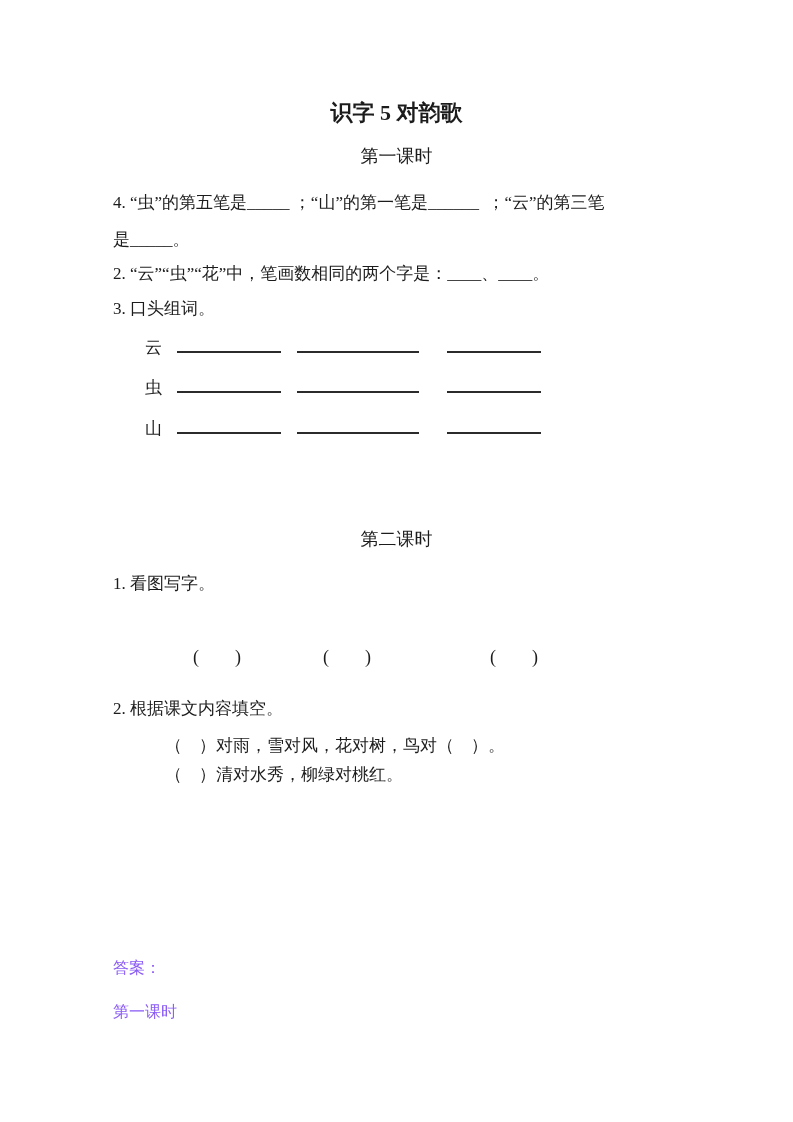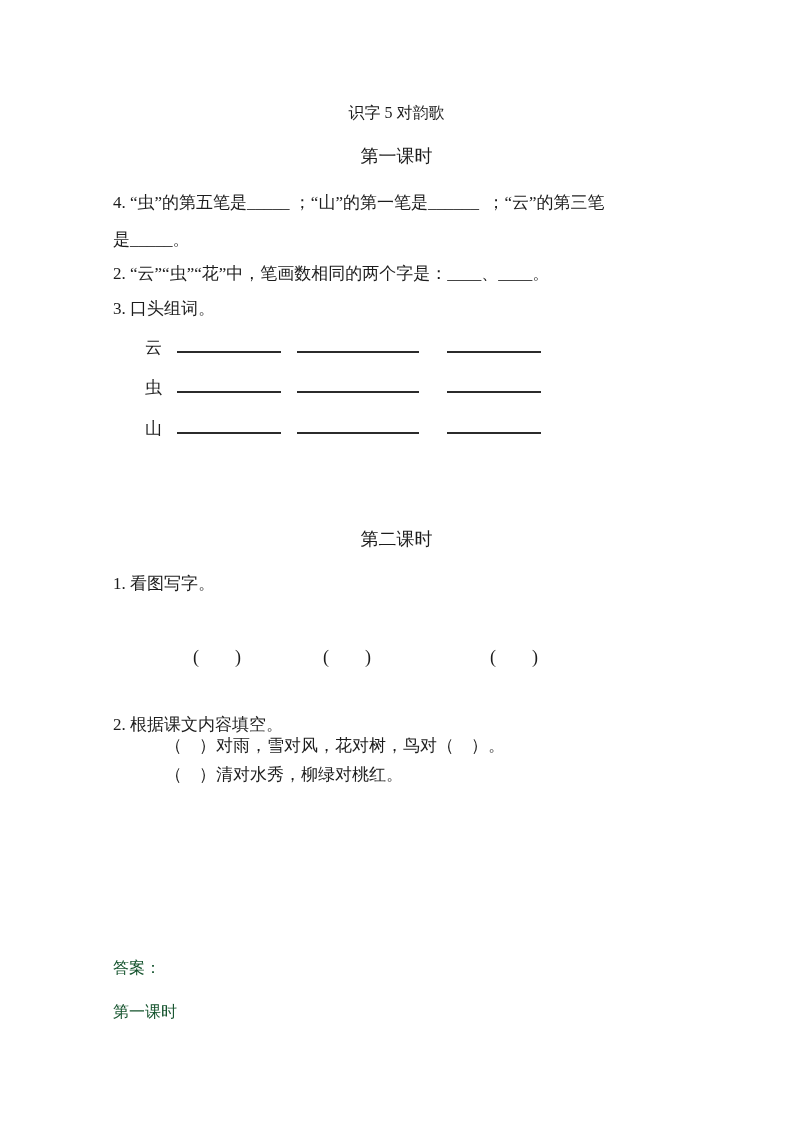--- a/index.html
+++ b/index.html
@@ -21,21 +21,22 @@
     white-space: pre;
     font-size: 17px;
     line-height: 24px;
   }
   .centered {
     left: 0;
     width: 793px;
     text-align: center;
   }
   .doc-title {
-    font-size: 16px;
+    font-size: 22px;
+    font-weight: bold;
   }
   .section-heading {
     font-size: 18px;
   }
   .indent-q {
     left: 113px;
   }
   .word-row {
     position: absolute;
     left: 145px;
@@ -65,21 +66,21 @@
     font-size: 18px;
   }
   .paren-pair {
     position: absolute;
     white-space: pre;
   }
   .paren-pair.p1 { left: 193px; }
   .paren-pair.p2 { left: 323px; }
   .paren-pair.p3 { left: 490px; }
   .green {
-    color: #14532d;
+    color: #8b5cf6;
     font-size: 16px;
   }
 </style>
 </head>
 <body>
 
 <div class="page">
 
   <div class="line centered doc-title" style="top:101px;">识字 5 对韵歌</div>
 
@@ -108,21 +109,21 @@
   <div class="line centered section-heading" style="top:527px;">第二课时</div>
 
   <div class="line indent-q" style="top:572px;">1. 看图写字。</div>
 
   <div class="paren-row">
     <span class="paren-pair p1">(　　)</span>
     <span class="paren-pair p2">(　　)</span>
     <span class="paren-pair p3">(　　)</span>
   </div>
 
-  <div class="line indent-q" style="top:697px;margin-top:16px;">2. 根据课文内容填空。</div>
+  <div class="line indent-q" style="top:697px;">2. 根据课文内容填空。</div>
 
   <div class="line" style="top:734px; left:165px;text-align:center;">（　）对雨，雪对风，花对树，鸟对（　）。</div>
 
   <div class="line" style="top:763px; left:165px;text-align:center;">（　）清对水秀，柳绿对桃红。</div>
 
   <div class="line indent-q green" style="top:956px;">答案：</div>
 
   <div class="line indent-q green" style="top:1000px;">第一课时</div>
 
 </div>

